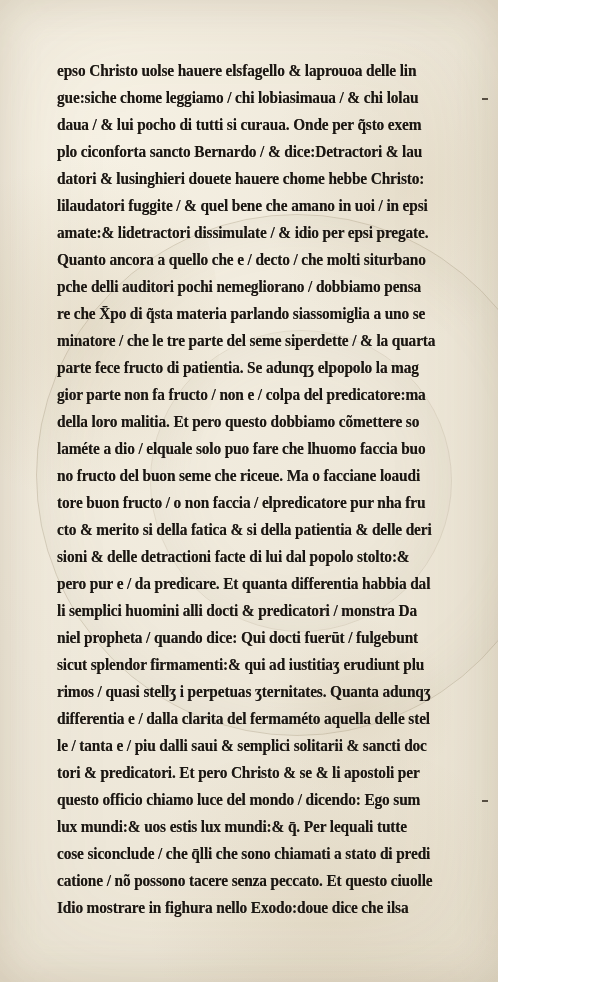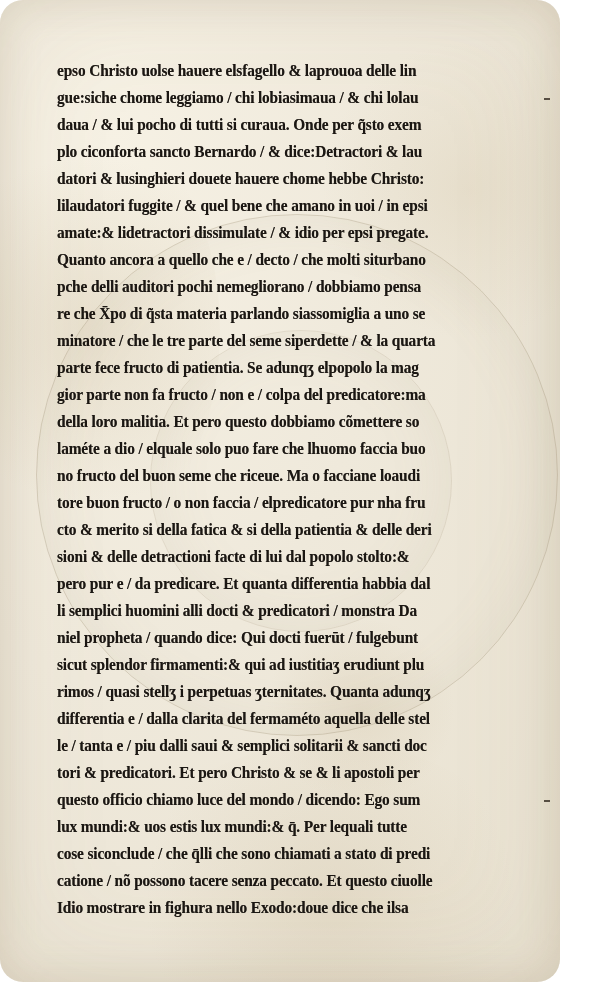--- a/index.html
+++ b/index.html
@@ -9,27 +9,26 @@
   }
   body {
     width: 600px;
     height: 982px;
     overflow: hidden;
     font-family: "Liberation Serif", serif;
   }
 
   #page {
     position: relative;
-    width: 560px;
+    width: 498px;
     height: 982px;
     background: #f2ede0;
     background-image:
       radial-gradient(ellipse at 20% 15%, #f6f1e4 0%, #efe9db 45%, #e8e1d0 100%);
     overflow: hidden;
-    border-radius: 23px;
   }
 
   
   .stain {
     position: absolute;
     border-radius: 50%;
     pointer-events: none;
   }
   .stain.s1 { left: -40px; top: 120px; width: 260px; height: 420px; background: radial-gradient(circle, rgba(205,190,160,0.30) 0%, rgba(205,190,160,0) 70%); }
   .stain.s2 { right: -60px; top: 40px; width: 300px; height: 300px; background: radial-gradient(circle, rgba(210,196,166,0.28) 0%, rgba(210,196,166,0) 70%); }

